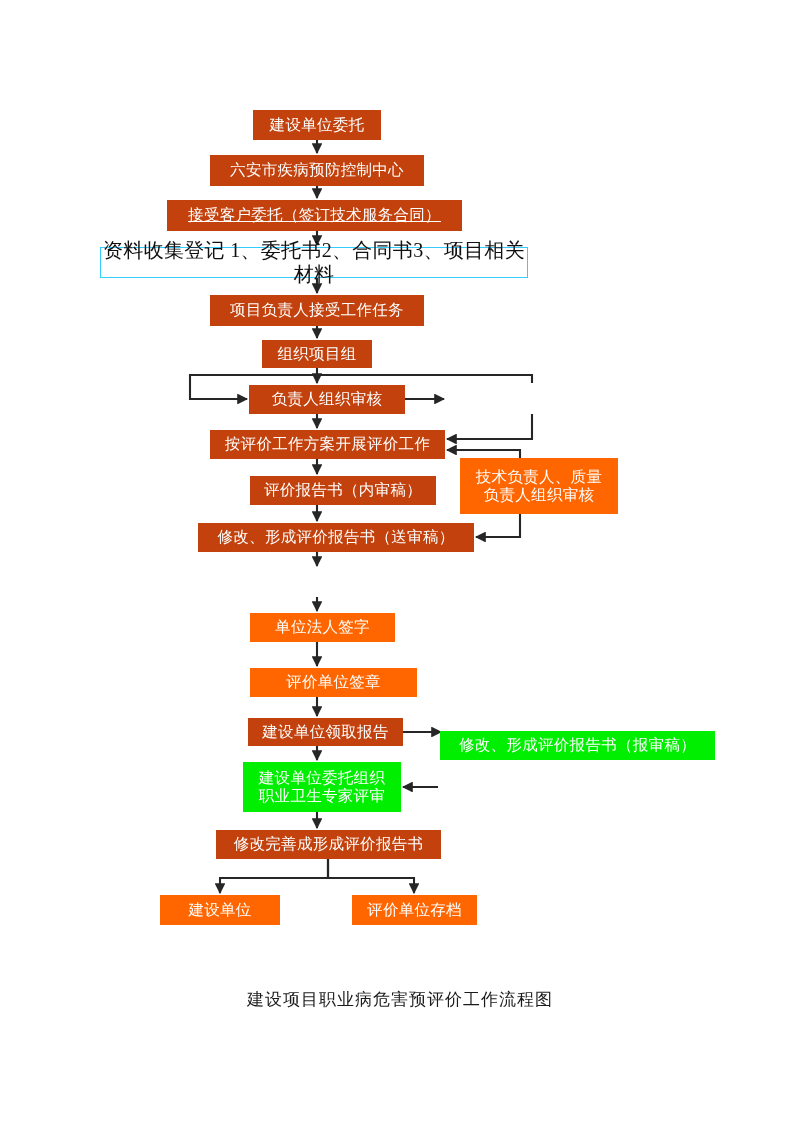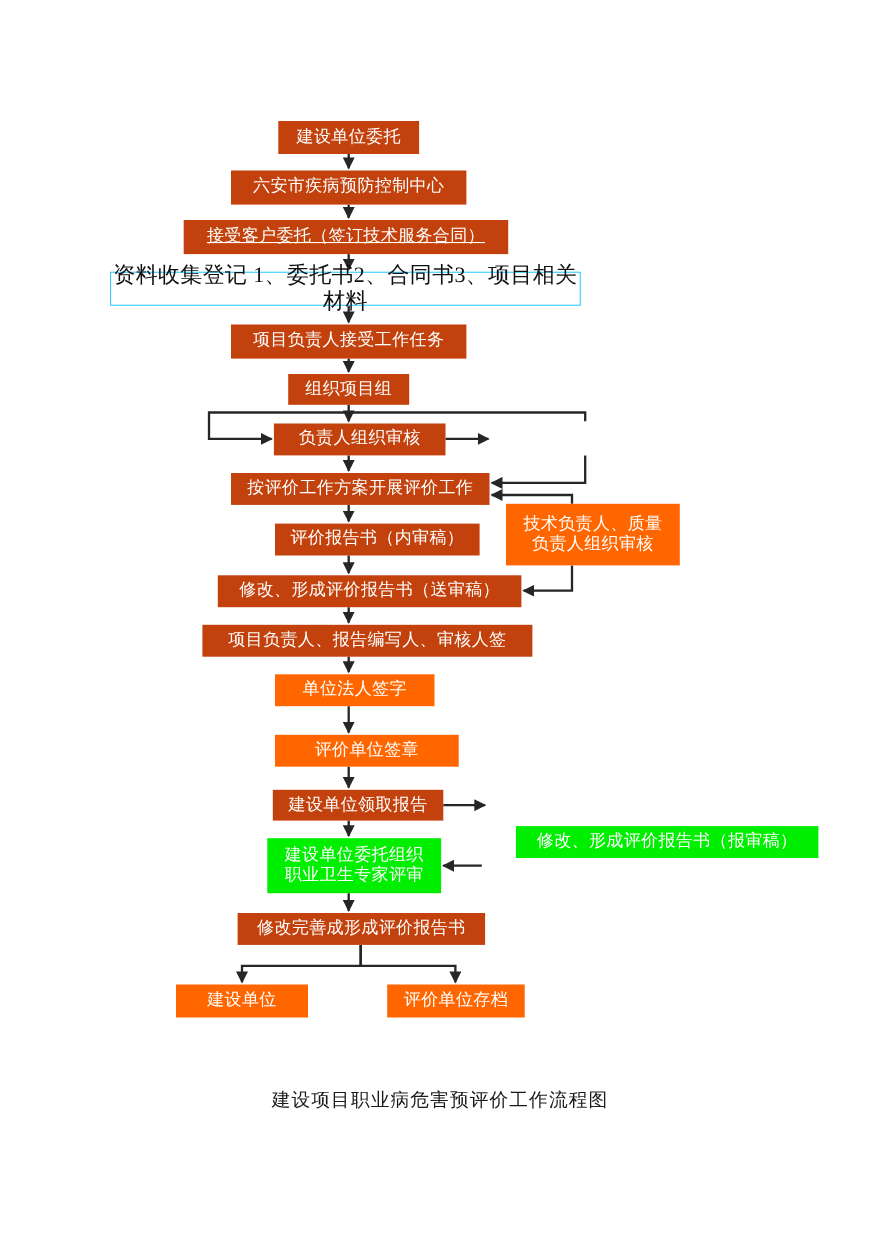--- a/index.html
+++ b/index.html
@@ -111,33 +111,32 @@
 
   <div class="node cyan" style="left:210px;top:430px;width:235px;height:29px;">按评价工作方案开展评价工作</div>
 
   <div class="node orange" style="left:460px;top:458px;width:158px;height:56px;">技术负责人、质量
 负责人组织审核</div>
 
   <div class="node cyan" style="left:250px;top:476px;width:186px;height:29px;">评价报告书（内审稿）</div>
 
   <div class="node cyan" style="left:198px;top:523px;width:276px;height:29px;">修改、形成评价报告书（送审稿）</div>
 
-  <div class="node cyan" style="left:184px;top:568px;width:300px;height:29px;">项目负责人、报告编写人、审核人签</div>
 
   <div class="node orange" style="left:250px;top:613px;width:145px;height:29px;">单位法人签字</div>
 
   <div class="node orange" style="left:250px;top:668px;width:167px;height:29px;">评价单位签章</div>
 
   <div class="node cyan" style="left:248px;top:718px;width:155px;height:28px;">建设单位领取报告</div>
 
 
   <div class="node green" style="left:243px;top:762px;width:158px;height:50px;">建设单位委托组织
 职业卫生专家评审</div>
 
-  <div class="node green" style="left:440px;top:751px;width:275px;height:29px;margin-left:29px;">修改、形成评价报告书（报审稿）</div>
+  <div class="node green" style="left:440px;top:731px;width:275px;height:29px;">修改、形成评价报告书（报审稿）</div>
 
   <div class="node cyan" style="left:216px;top:830px;width:225px;height:29px;">修改完善成形成评价报告书</div>
 
   <div class="node orange" style="left:160px;top:895px;width:120px;height:30px;">建设单位</div>
 
   <div class="node orange" style="left:352px;top:895px;width:125px;height:30px;">评价单位存档</div>
 
   <div class="title">建设项目职业病危害预评价工作流程图</div>
 
 </div>

